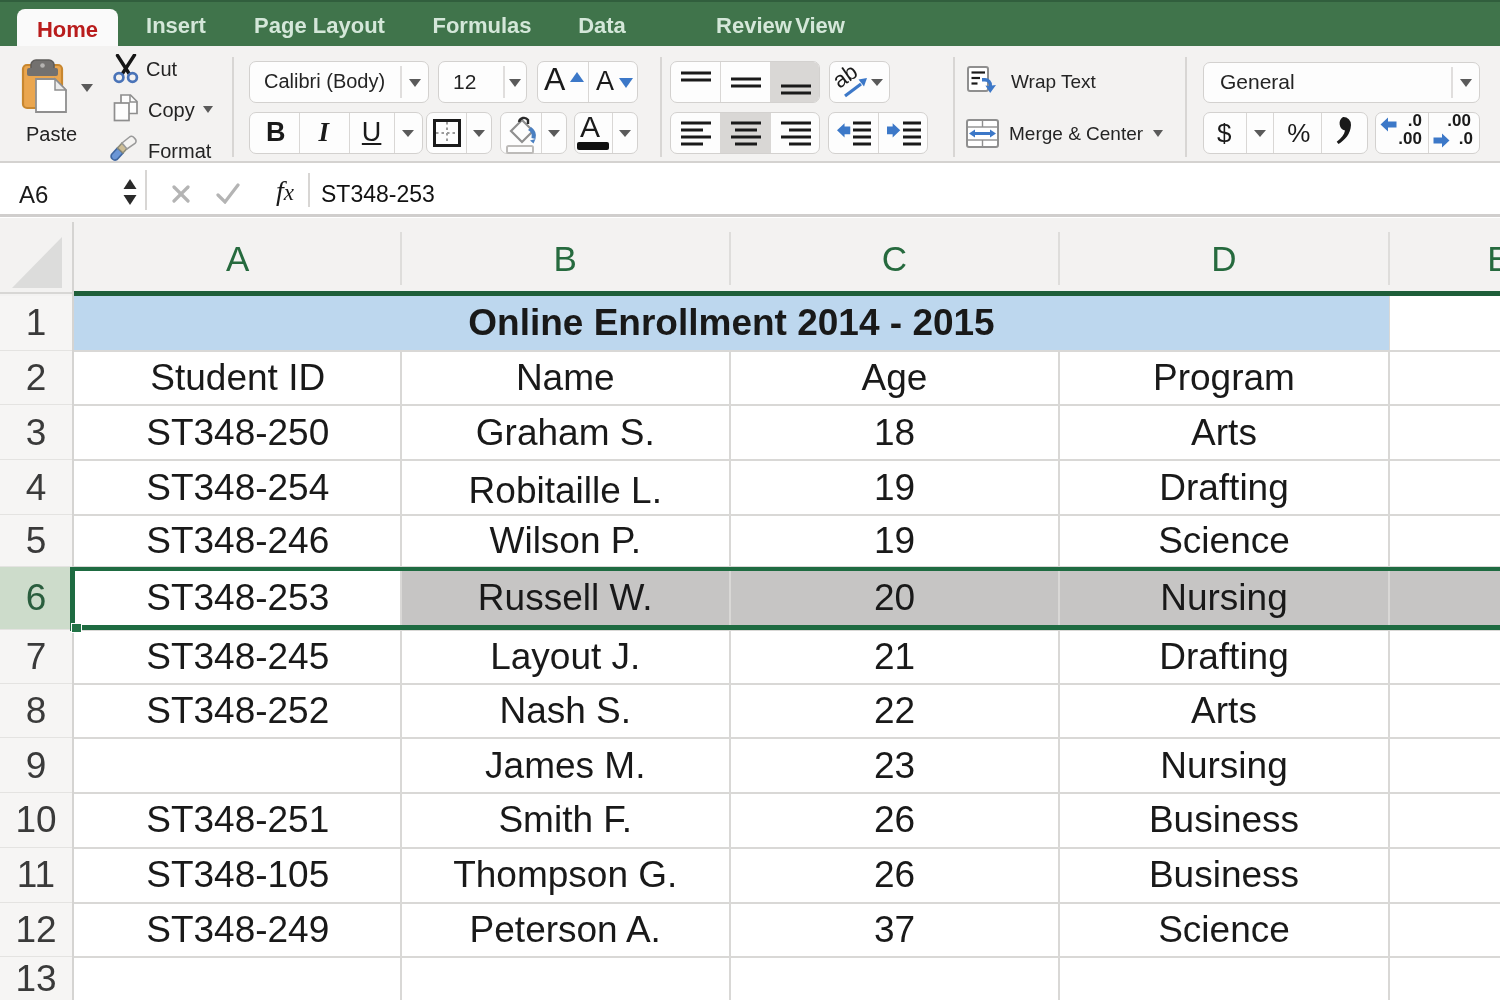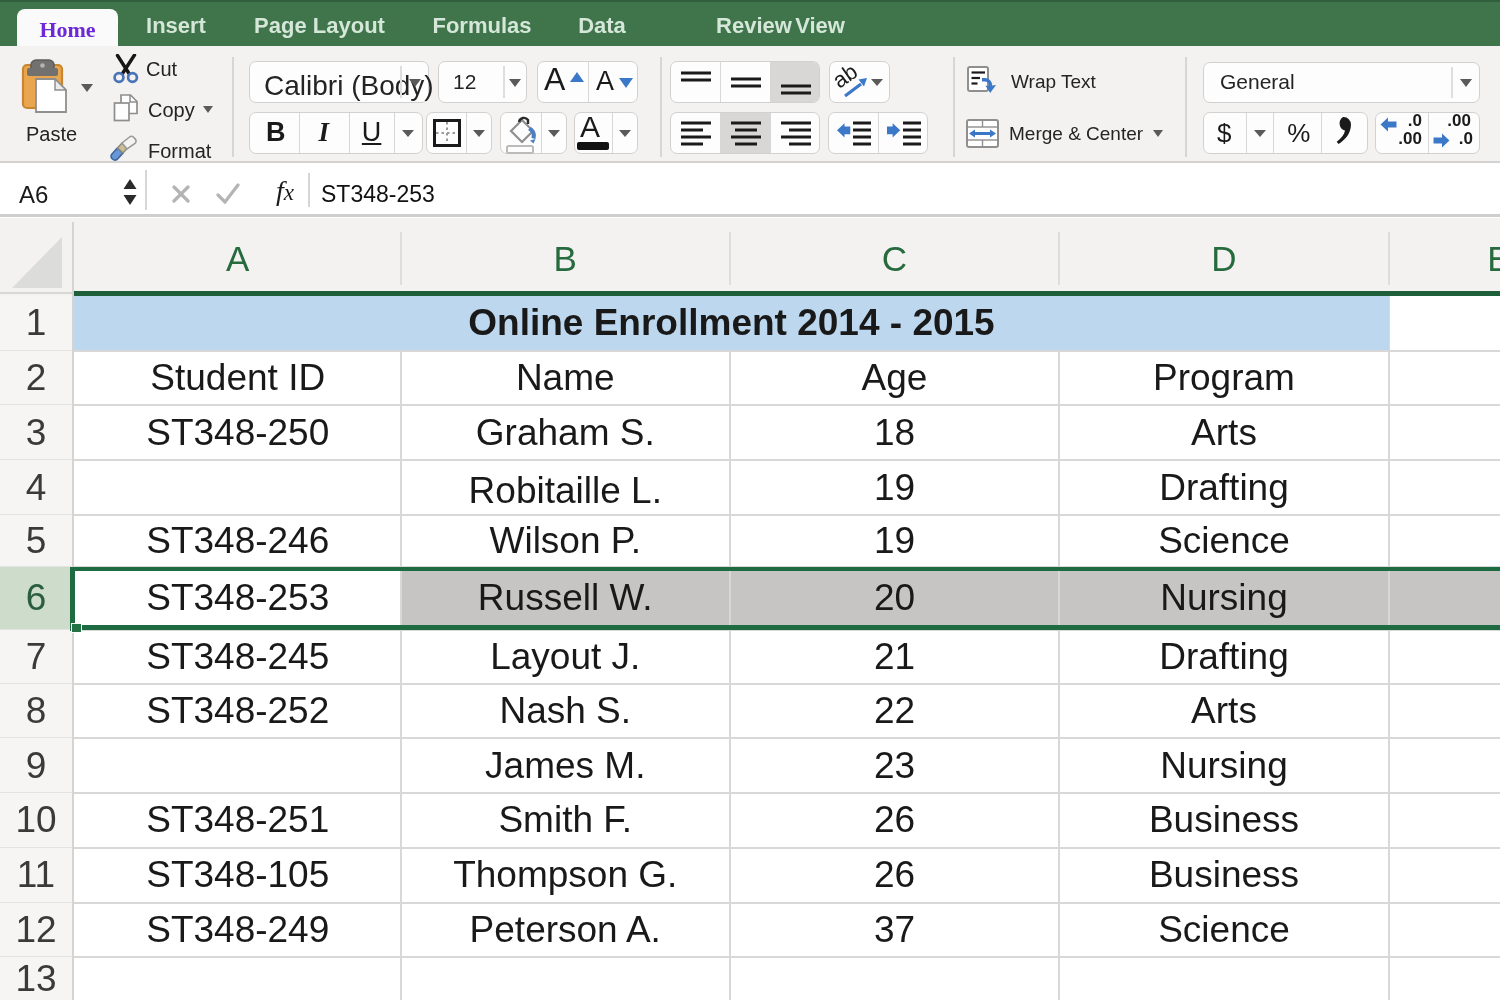--- a/index.html
+++ b/index.html
@@ -4,21 +4,21 @@
 <style>
 * { margin:0; padding:0; box-sizing:border-box; }
 html,body { width:1500px; height:1000px; overflow:hidden; background:#fff;
   font-family:"Liberation Sans", sans-serif; }
 #app { position:absolute; top:0; left:0; width:1500px; height:1000px; overflow:hidden; }
 .abs { position:absolute; }
 #topbar { position:absolute; top:0; left:0; width:1500px; height:46px; background:#40744b; border-top:2px solid #315e3d; }
 .tab { position:absolute; top:0; height:46px; line-height:48px; color:#d4e7d9;
   font-size:22px; font-weight:700; text-align:center; white-space:nowrap; }
 #tab-home { top:7px; left:17px; width:101px; height:39px; background:#fafafa;
-  border-radius:8px 8px 0 0; color:#6d28d9; line-height:41px;font-family:Liberation Serif, serif; }
+  border-radius:8px 8px 0 0; color:#b91c1c; line-height:41px; }
 #ribbon { position:absolute; top:46px; left:0; width:1500px; height:117px;
   background:#f3f2f1; border-bottom:2px solid #d4d2d0; }
 .vsep { position:absolute; width:2px; background:#d8d6d4; }
 .btn { position:absolute; background:#fdfdfd; border:1.5px solid #d3d1cf; border-radius:7px; }
 .grp { position:absolute; display:flex; background:#fdfdfd;
   border:1.5px solid #d3d1cf; border-radius:7px; }
 .grp > div { border-left:1.5px solid #d9d7d5; position:relative; height:100%; }
 .grp > div:first-child { border-left:none; border-radius:5.5px 0 0 5.5px; }
 .grp > div:last-child { border-radius:0 5.5px 5.5px 0; }
 .grp > div.sel { background:#d9d7d5; }
@@ -96,20 +96,21 @@
 <div class="abs" style="left:1388px;top:296px;width:2px;height:704px;background:#d9d8d6;"></div>
 <div class="cell" style="left:74px;top:296px;width:1315px;height:53.5px;background:#bdd7ee;font-weight:700;font-size:37px;">Online Enrollment 2014 - 2015</div>
 <div class="cell" style="left:76px;top:351.5px;width:323.5px;height:52.5px;">Student ID</div>
 <div class="cell" style="left:401.5px;top:351.5px;width:327.5px;height:52.5px;">Name</div>
 <div class="cell" style="left:731px;top:351.5px;width:327px;height:52.5px;">Age</div>
 <div class="cell" style="left:1060px;top:351.5px;width:328px;height:52.5px;">Program</div>
 <div class="cell" style="left:76px;top:406px;width:323.5px;height:53px;">ST348-250</div>
 <div class="cell" style="left:401.5px;top:406px;width:327.5px;height:53px;">Graham S.</div>
 <div class="cell" style="left:731px;top:406px;width:327px;height:53px;">18</div>
 <div class="cell" style="left:1060px;top:406px;width:328px;height:53px;">Arts</div>
+<div class="cell" style="left:76px;top:461px;width:323.5px;height:53px;">ST348-254</div>
 <div class="cell" style="left:401.5px;top:461px;width:327.5px;height:60px;">Robitaille L.</div>
 <div class="cell" style="left:731px;top:461px;width:327px;height:53px;">19</div>
 <div class="cell" style="left:1060px;top:461px;width:328px;height:53px;">Drafting</div>
 <div class="cell" style="left:76px;top:516px;width:323.5px;height:49.5px;">ST348-246</div>
 <div class="cell" style="left:401.5px;top:516px;width:327.5px;height:49.5px;">Wilson P.</div>
 <div class="cell" style="left:731px;top:516px;width:327px;height:49.5px;">19</div>
 <div class="cell" style="left:1060px;top:516px;width:328px;height:49.5px;">Science</div>
 <div class="cell" style="left:76px;top:567.5px;width:323.5px;height:61px;background:#fff;">ST348-253</div>
 <div class="cell" style="left:401.5px;top:567.5px;width:327.5px;height:61px;background:#c6c5c4;">Russell W.</div>
 <div class="cell" style="left:731px;top:567.5px;width:327px;height:61px;background:#c6c5c4;">20</div>
@@ -187,21 +188,21 @@
 <div class="lbl abs" style="left:148px;top:53px;">Copy</div>
 <div class="caret" style="left:203px;top:60px;border-left-width:5.5px;border-right-width:5.5px;border-top-width:7px;"></div>
 
 <svg class="abs" style="left:109px;top:89px;" width="32" height="27" viewBox="0 0 32 27">
   <path d="M2.5 19.5 l6 -6.5 5.5 5 -6 6.5 a3.9 3.9 0 0 1 -5.5 -5z" fill="#6b96d6" stroke="#3f66a0" stroke-width="1.6"></path>
   <path d="M8.5 13 l4.5 -5 5.5 5 -4.5 5 z" fill="#cdbd95" stroke="#8a8a78" stroke-width="1.5"></path>
   <path d="M13 8 l7.5 -6 a2.9 2.9 0 0 1 4.2 0.3 l1.6 1.8 a2.9 2.9 0 0 1 -0.3 4.2 l-8 5.7z" fill="#f4f3f1" stroke="#9a9a9a" stroke-width="1.6"></path>
 </svg>
 <div class="lbl abs" style="left:148px;top:94px;">Format</div>
 <div class="btn" style="left:249px;top:15px;width:180px;height:42px;">
-        <div class="lbl" style="position:absolute;left:14px;top:8px;font-size:28px;">Calibri (Body)</div>
+        <div class="lbl" style="position:absolute;left:14px;top:8px;font-size:20px;">Calibri (Body)</div>
         <div style="position:absolute;right:26px;top:4px;bottom:4px;width:2px;background:#e0dedd;"></div>
         <div class="caret" style="right:7px;top:17px;border-left-width:6px;border-right-width:6px;border-top-width:8px;"></div>
       </div>
 <div class="btn" style="left:438px;top:15px;width:89px;height:42px;">
         <div class="lbl" style="position:absolute;left:14px;top:8px;font-size:21px;">12</div>
         <div style="position:absolute;right:21px;top:4px;bottom:4px;width:2px;background:#e0dedd;"></div>
         <div class="caret" style="right:5px;top:17px;border-left-width:6px;border-right-width:6px;border-top-width:8px;"></div>
       </div>
 <div class="grp" style="left:537px;top:15px;width:101px;height:42px;">
  <div style="width:50px;">

